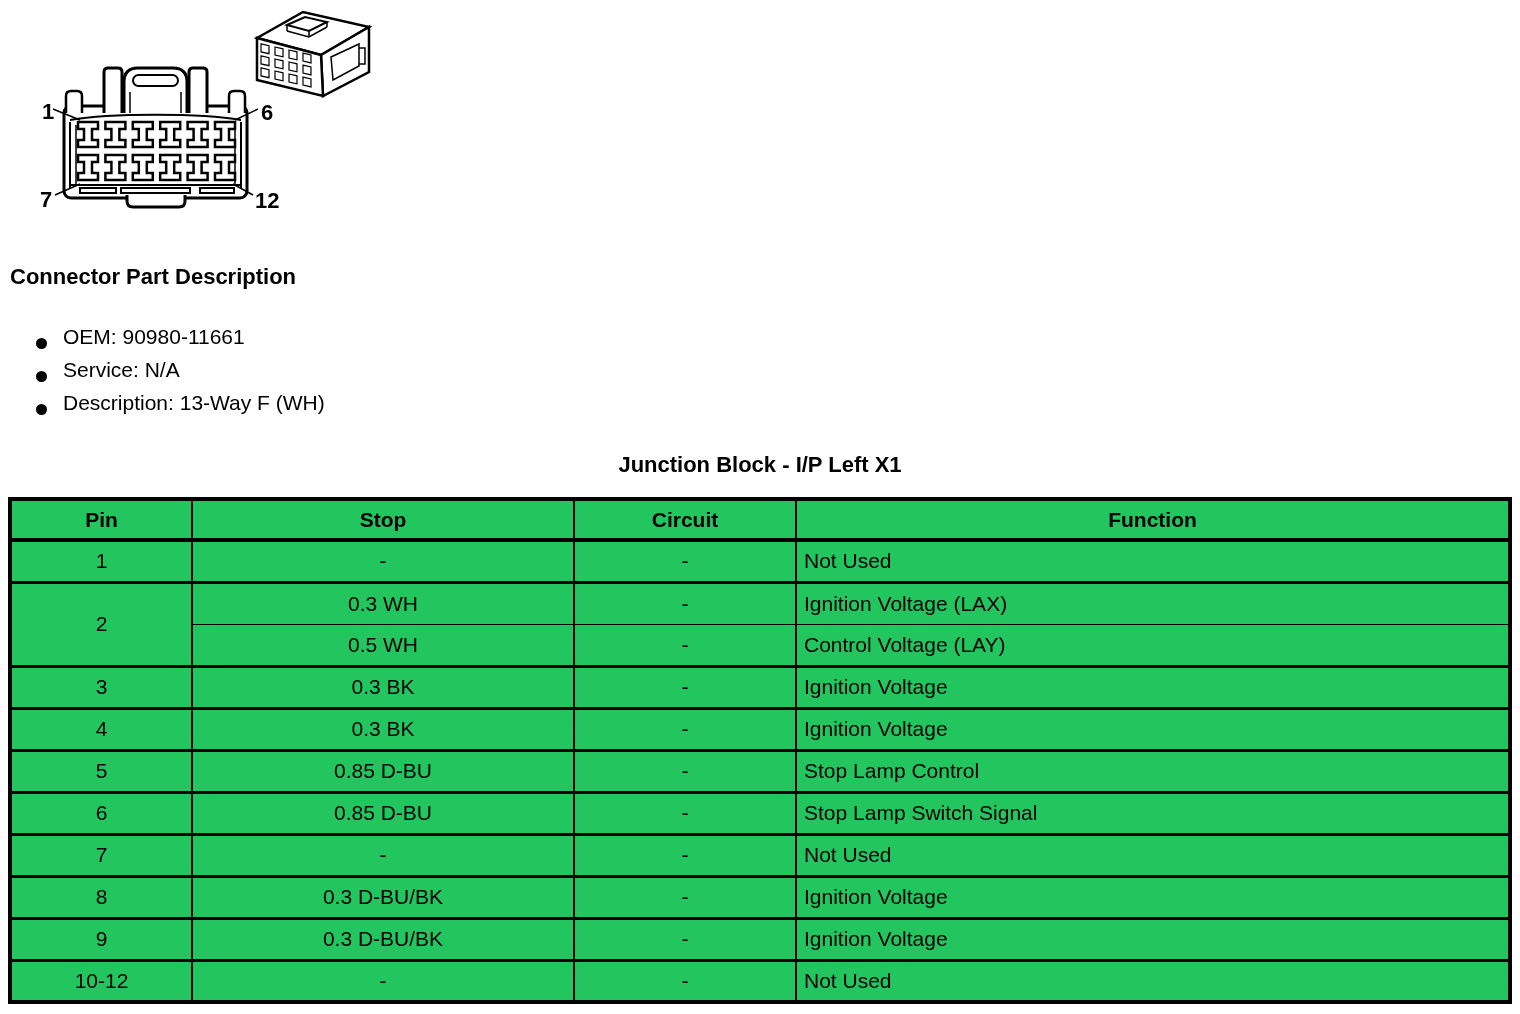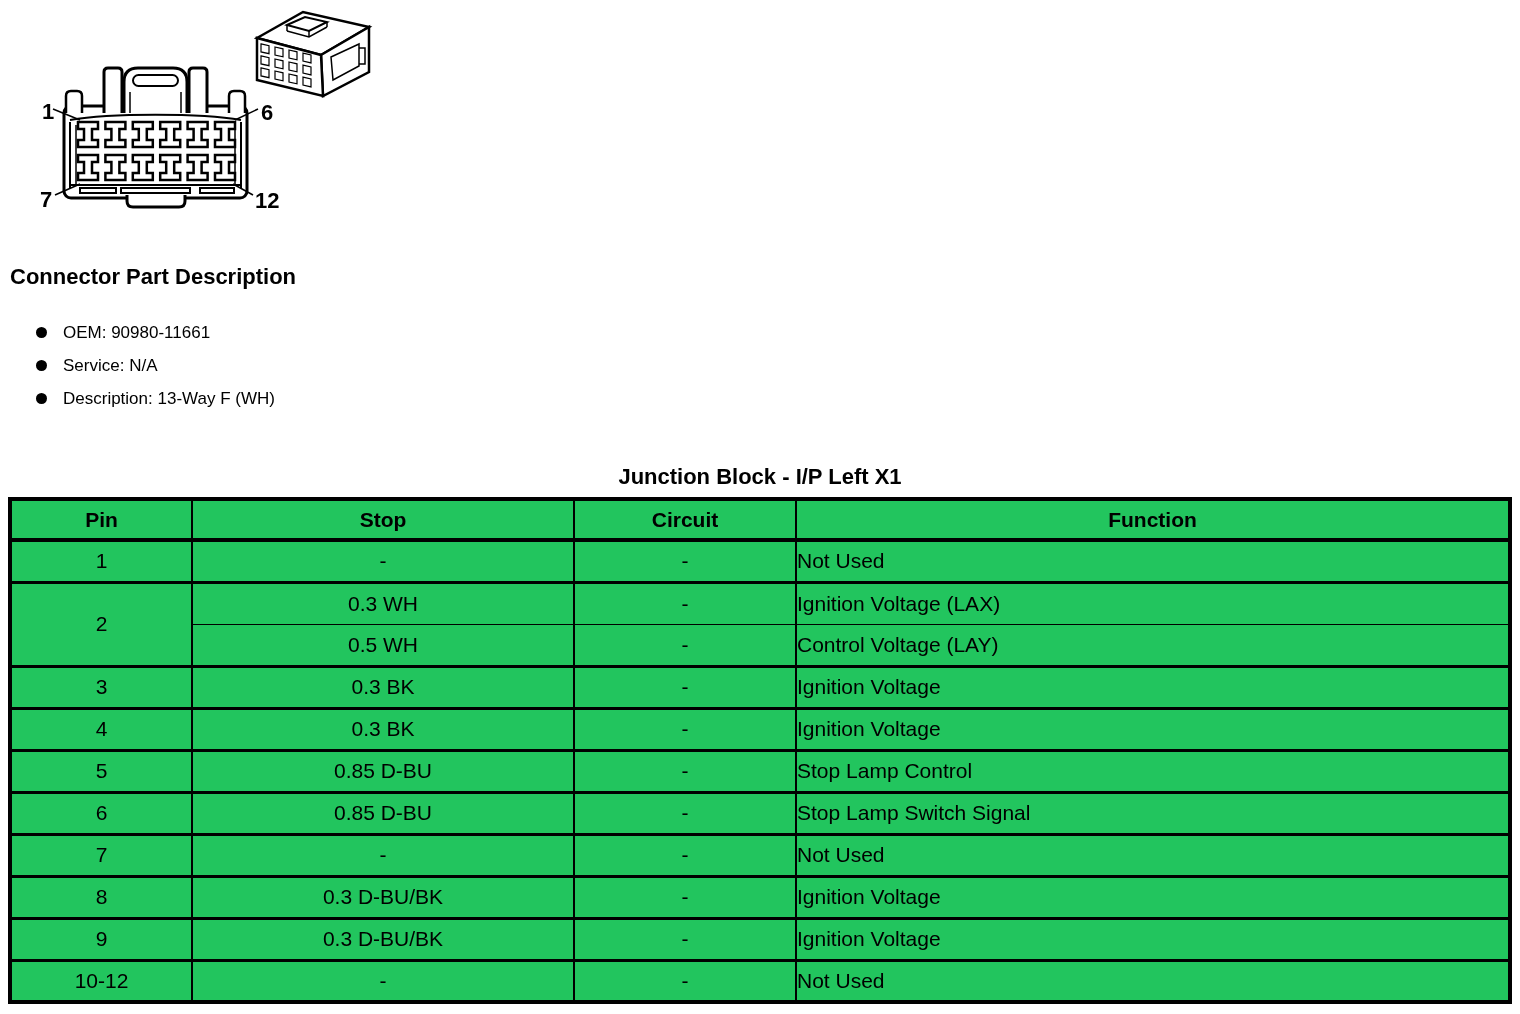--- a/index.html
+++ b/index.html
@@ -9,39 +9,39 @@
     font-family:"Liberation Sans", sans-serif; overflow:hidden;
   }
   .figure { position:absolute; left:0; top:0; width:400px; height:225px; }
   .figure svg { position:absolute; }
   svg .pin-num { font-family:"Liberation Sans", sans-serif; font-weight:bold; font-size:22px; fill:#000; }
   .heading {
     position:absolute; left:10px; top:264px;
     font-size:22px; font-weight:bold; white-space:nowrap;
   }
   .info-list { position:absolute; left:36px; top:316px; list-style:none; }
-  .info-list li { display:flex; align-items:center; height:33px; font-size:17px; white-space:nowrap; }
+  .info-list li { display:flex; align-items:flex-end; height:33px; font-size:21px; white-space:nowrap; }
   .dot { width:11px; height:11px; background:#000; border-radius:50%; margin-right:16px; flex:none; }
   .table-title {
-    position:absolute; left:8px; top:464px; width:1504px;
+    position:absolute; left:8px; top:452px; width:1504px;
     text-align:center; font-size:22px; font-weight:bold;
   }
   table.pinout {
     position:absolute; left:8px; top:497px; width:1504px;
     border-collapse:collapse; table-layout:fixed; background:#22c55e;
     border:4px solid #000;
   }
   col.c-pin { width:182px; } col.c-wire { width:382px; } col.c-circuit { width:222px; }
   .pinout th, .pinout td {
     border:2px solid #000; border-top-width:3px; border-bottom-width:3px;
     height:42px; font-size:21px; text-align:center; vertical-align:middle;
     padding:0; overflow:hidden; white-space:nowrap;
   }
   .pinout thead th { height:41px; font-weight:bold; border-bottom-width:4px; }
-  .pinout td.fn { text-align:left; }
+  .pinout td.fn { text-align:left; padding-left:7px; }
   .pinout tr.presub td { border-bottom-width:1px; }
   .pinout tr.sub td { border-top-width:1px; }
 </style>
 </head>
 <body>
 
 <div class="page">
 
   <div class="figure">
 

